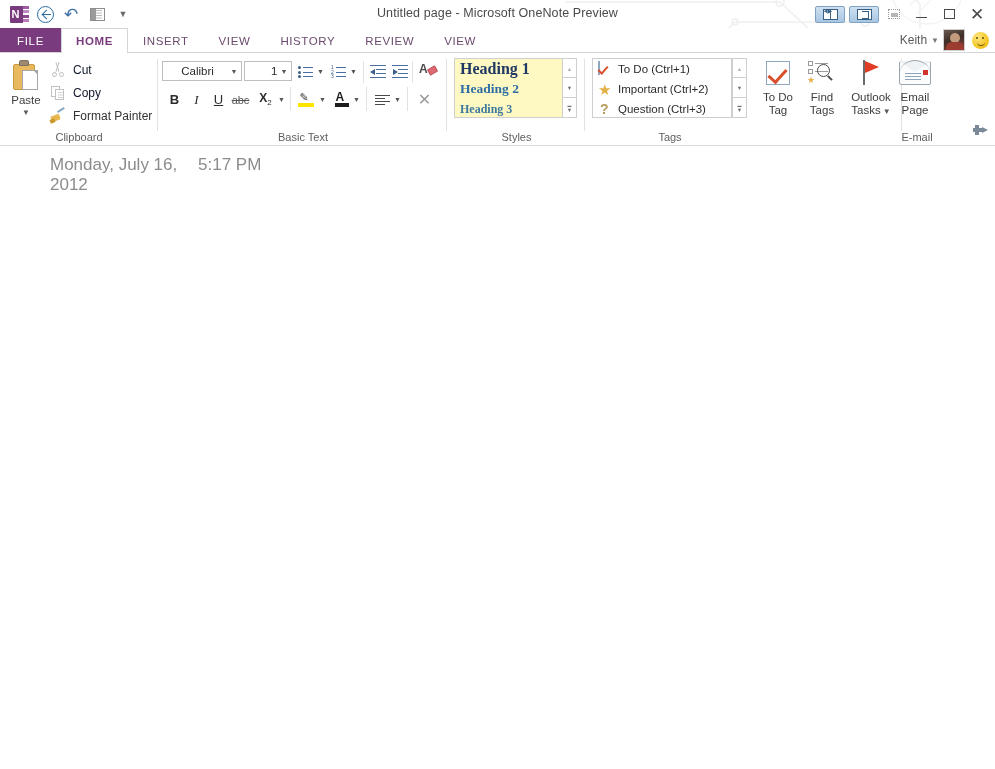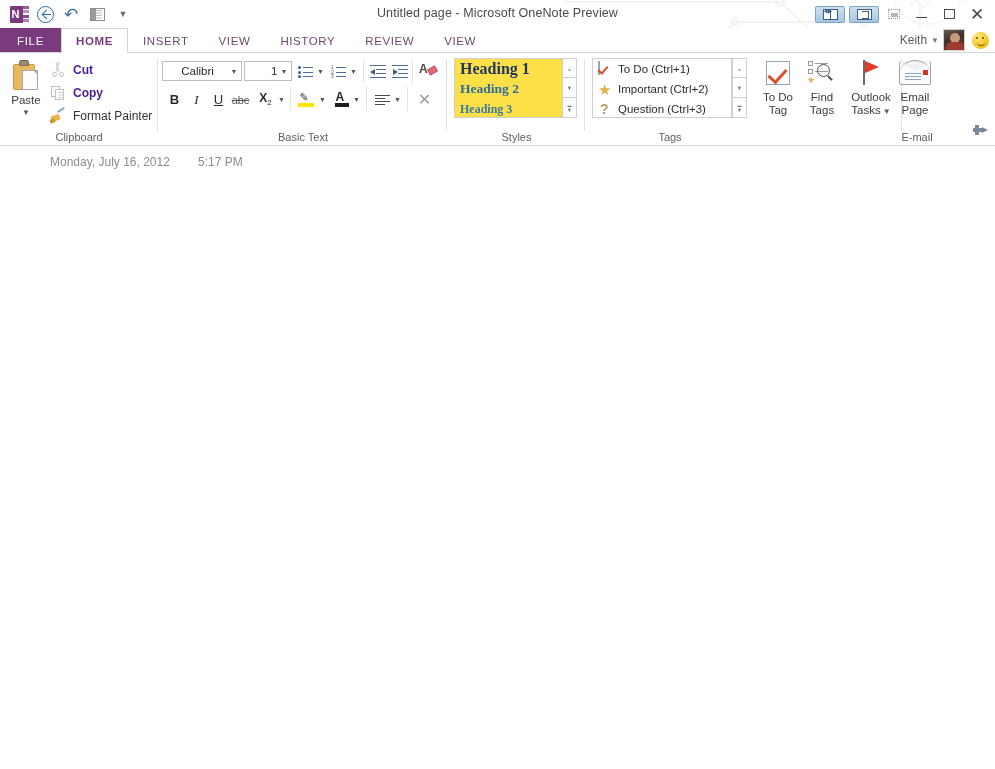--- a/index.html
+++ b/index.html
@@ -337,21 +337,21 @@
 
   .clip-cmd {
     position: absolute; left: 48px;
     height: 22px;
     display: flex; align-items: center;
     font-size: 12px;
     cursor: default;
     padding-left: 2px;
   }
   .clip-cmd .lbl { margin-left: 7px; }
-  .clip-cmd.disabled .lbl { color: #4c1d95; font-weight: bold; }
+  .clip-cmd.disabled .lbl { color: #0f172a; }
   .clip-cmd.enabled .lbl { color: #333333; }
   .ico-sm { width: 16px; height: 16px; position: relative; flex: 0 0 16px; }
 
   .ico-cut::before, .ico-cut::after {
     content: "";
     position: absolute; left: 7px; top: 0;
     width: 1.4px; height: 10px;
     background: #bdbdbd;
   }
   .ico-cut::before { transform: rotate(18deg); }
@@ -507,21 +507,21 @@
   .align-ico span:nth-child(2) { width: 10px; }
   .align-ico span:nth-child(4) { width: 10px; }
   .xclose { font-size: 16px; color: #9a9a9a; font-weight: 300; }
 
   
   .g-styles { left: 448px; width: 137px; }
   .styles-box {
     position: absolute; left: 6px; top: 5px;
     width: 116px; height: 60px;
     border: 1px solid #cfcfcf;
-    background: #fde047;
+    background: #fef9c3;
     overflow: hidden;
   }
   .style-item {
     height: 20px; display: flex; align-items: center;
     padding-left: 5px; cursor: default;
     white-space: nowrap;
   }
   .style-h1 { font-size: 16px; font-weight: bold; color: #1f3864; font-family: "Liberation Serif", serif; }
   .style-h2 { font-size: 13.5px; font-weight: bold; color: #2e6da4; font-family: "Liberation Serif", serif; }
   .style-h3 { font-size: 12px; font-weight: bold; color: #3d7a9e; font-family: "Liberation Serif", serif; }
@@ -704,21 +704,21 @@
   
   .content {
     position: absolute; left: 0; top: 147px;
     width: 788px; bottom: 0;
     background: #ffffff;
     overflow: hidden;
   }
   .datestamp {
     position: absolute; left: 50px; top: 8px;
     display: flex; align-items: baseline;
-    font-size: 12px; color: #8c8c8c;
+    font-size: 17px; color: #8c8c8c;
     user-select: none;
   }
   .datestamp .dt { width: 130px; }
   .datestamp .tm { margin-left: 18px; }
 
   
   .sidebar {
     position: absolute; right: 0; top: 147px;
     width: 207px; bottom: 0;
     background: #ffffff;

